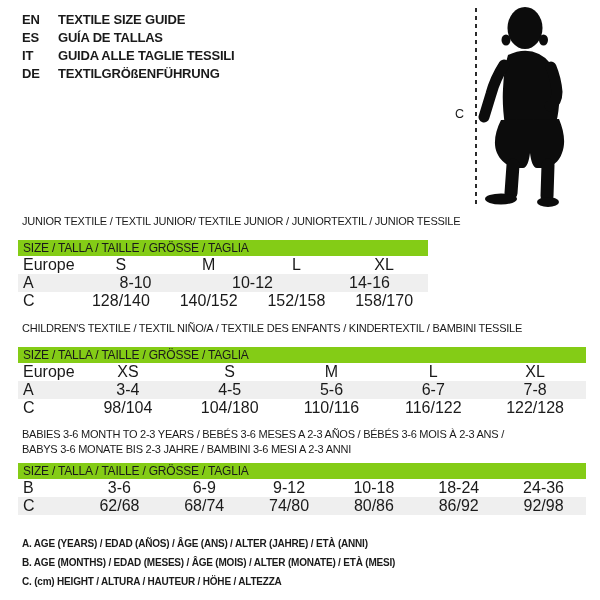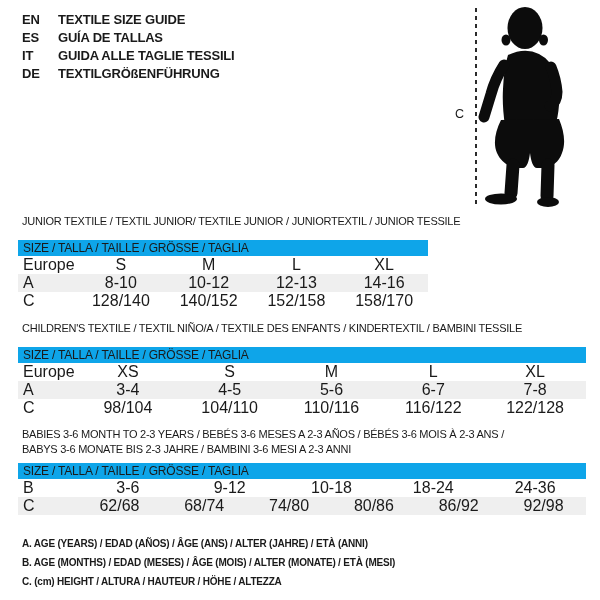--- a/index.html
+++ b/index.html
@@ -18,21 +18,21 @@
   .baby{position:absolute;left:477px;top:4px;width:120px;height:212px;}
 
   
   .section{position:absolute;left:18px;}
   .sec-0{top:214px;} .sec-1{top:321px;} .sec-2{top:427px;}
   .sec-title{padding-left:4px;font-weight:normal;font-size:11px;letter-spacing:-0.25px;line-height:15px;white-space:nowrap;}
   .size-table{margin-top:11px;}
   .sec-2 .size-table{margin-top:6px;}
   .sec-0 .size-table{width:410px;}
   .sec-1 .size-table,.sec-2 .size-table{width:568px;}
-  .size-bar{height:16px;line-height:16px;background:#0ea5e9;font-size:12px;padding-left:5px;letter-spacing:-0.2px;}
+  .size-bar{height:16px;line-height:16px;background:#84cc16;font-size:12px;padding-left:5px;letter-spacing:-0.2px;}
   .trow{display:flex;height:18px;line-height:18px;font-size:16px;}
   .trow.shaded{background:#efefef;}
   .row-label{width:54px;padding-left:5px;}
   .cell{flex:1;text-align:center;}
 
   
   .footnotes{position:absolute;left:22px;top:534px;font-weight:bold;font-size:10px;
              line-height:19px;letter-spacing:-0.2px;white-space:nowrap;}
 </style>
 </head>
@@ -95,21 +95,20 @@
             <div class="row-label">Europe</div>
             <div class="cell">S</div>
             <div class="cell">M</div>
             <div class="cell">L</div>
             <div class="cell">XL</div>
           </div>
           <div class="trow shaded">
             <div class="row-label">A</div>
             <div class="cell">8-10</div>
             <div class="cell">10-12</div>
-            <div class="cell">12-13</div>
             <div class="cell">14-16</div>
           </div>
           <div class="trow">
             <div class="row-label">C</div>
             <div class="cell">128/140</div>
             <div class="cell">140/152</div>
             <div class="cell">152/158</div>
             <div class="cell">158/170</div>
           </div>
         </div>
@@ -132,37 +131,38 @@
             <div class="row-label">A</div>
             <div class="cell">3-4</div>
             <div class="cell">4-5</div>
             <div class="cell">5-6</div>
             <div class="cell">6-7</div>
             <div class="cell">7-8</div>
           </div>
           <div class="trow">
             <div class="row-label">C</div>
             <div class="cell">98/104</div>
-            <div class="cell">104/110</div>
+            <div class="cell">104/180</div>
             <div class="cell">110/116</div>
             <div class="cell">116/122</div>
             <div class="cell">122/128</div>
           </div>
         </div>
       </div>
       <div class="section sec-2">
         <div class="sec-title">
           <div>BABIES 3-6 MONTH TO 2-3 YEARS / BEBÉS 3-6 MESES A 2-3 AÑOS / BÉBÉS 3-6 MOIS À 2-3 ANS /</div>
           <div>BABYS 3-6 MONATE BIS 2-3 JAHRE / BAMBINI 3-6 MESI A 2-3 ANNI</div>
         </div>
         <div class="size-table">
           <div class="size-bar">SIZE / TALLA / TAILLE / GRÖSSE / TAGLIA</div>
           <div class="trow">
             <div class="row-label">B</div>
             <div class="cell">3-6</div>
+            <div class="cell">6-9</div>
             <div class="cell">9-12</div>
             <div class="cell">10-18</div>
             <div class="cell">18-24</div>
             <div class="cell">24-36</div>
           </div>
           <div class="trow shaded">
             <div class="row-label">C</div>
             <div class="cell">62/68</div>
             <div class="cell">68/74</div>
             <div class="cell">74/80</div>

